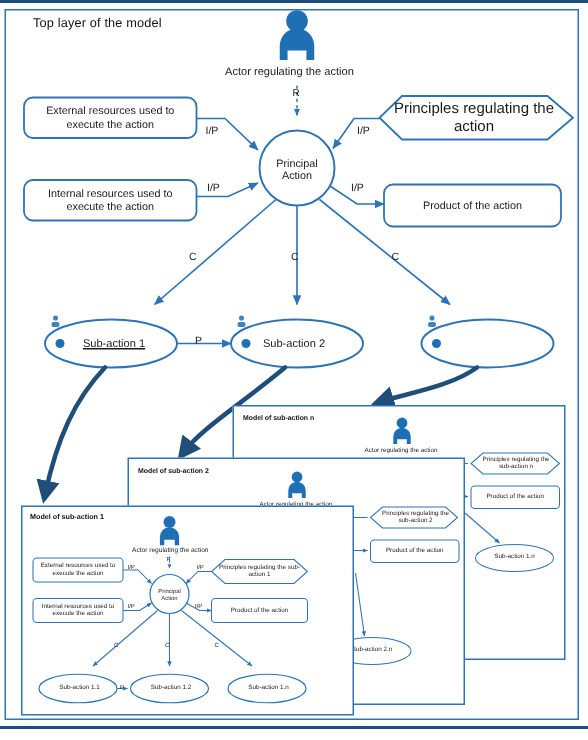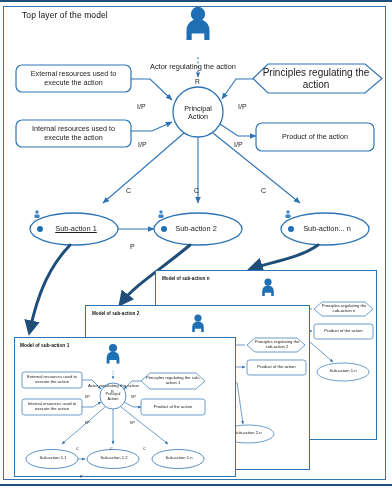--- a/index.html
+++ b/index.html
@@ -14,21 +14,21 @@
          border:1px solid #2e74b5;box-sizing:border-box;background:#fff;}
 
   .title{position:absolute;left:22px;top:10px;font-size:8.5px;font-weight:normal;
          letter-spacing:.1px;color:#111;white-space:nowrap;}
 
   svg.layer{position:absolute;left:0;top:0;width:392px;height:493px;overflow:visible;}
 
   .nodetext{position:absolute;display:flex;align-items:center;justify-content:center;
             text-align:center;line-height:1.15;box-sizing:border-box;}
 
-  .lbl{position:absolute;white-space:nowrap;color:#1a1a1a;margin-top:19px;}
+  .lbl{position:absolute;white-space:nowrap;color:#1a1a1a;}
 
   
   .panel{position:absolute;border:1px solid #2e74b5;background:#ffffff;box-sizing:border-box;}
   .panel-title{position:absolute;font-weight:bold;color:#111;white-space:nowrap;}
 </style>
 </head>
 <body>
 
 <div id="root">
 
@@ -114,21 +114,20 @@
   <div class="lbl" style="left:138px;top:122px;font-size:7px;">I/P</div>
   <div class="lbl" style="left:234px;top:122px;font-size:7px;">I/P</div>
 
   <div class="lbl" style="left:126px;top:168px;font-size:7px;">C</div>
   <div class="lbl" style="left:194px;top:168px;font-size:7px;">C</div>
   <div class="lbl" style="left:261px;top:168px;font-size:7px;">C</div>
   <div class="lbl" style="left:130px;top:224px;font-size:7px;">P</div>
 
   <div class="nodetext" style="left:44px;top:222px;width:64px;height:14px;font-size:7.4px;text-decoration:underline;">Sub-action 1</div>
   <div class="nodetext" style="left:164px;top:222px;width:64px;height:14px;font-size:7.4px;">Sub-action 2</div>
-  <div class="nodetext" style="left:295px;top:222px;width:64px;height:14px;font-size:7.4px;">Sub-action... n</div>
 
   <div class="panel" style="left:155px;top:270px;width:222px;height:170px;"></div>
   <div class="panel-title" style="left:162px;top:276px;font-size:4.6px;">Model of sub-action n</div>
 
   <svg class="layer">
     <g fill="#1f6fb5">
       <circle cx="268" cy="282" r="3.6"></circle>
       <path d="M262.2,296 v-5 a5.8,5.8 0 0 1 11.6,0 v5 h-2.6 v-3.2 h-6.4 V296 z"></path>
     </g>
     <polygon points="322,302 365,302 373,309 365,316 322,316 314,309" fill="none" stroke="#2e74b5" stroke-width=".7"></polygon>

